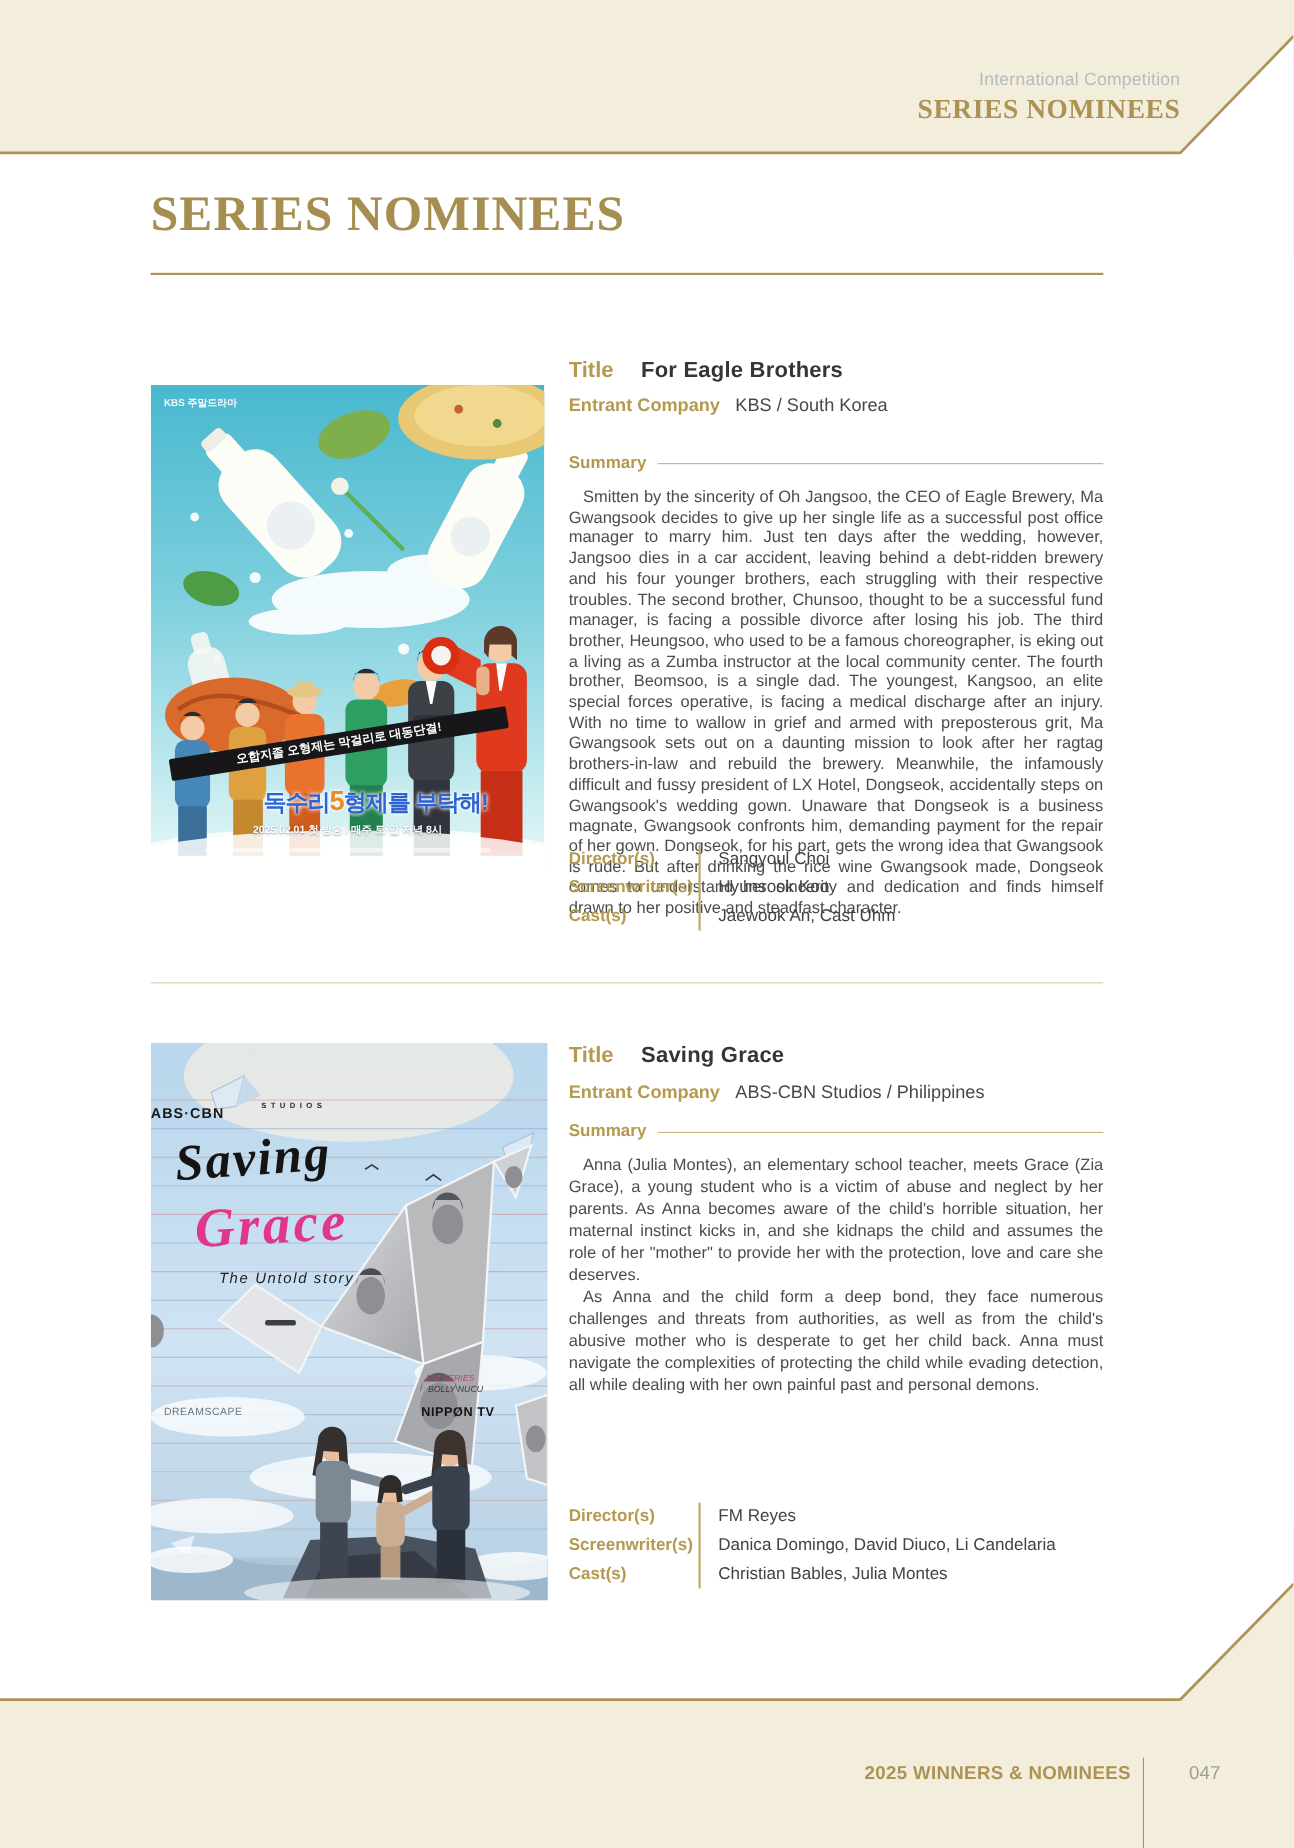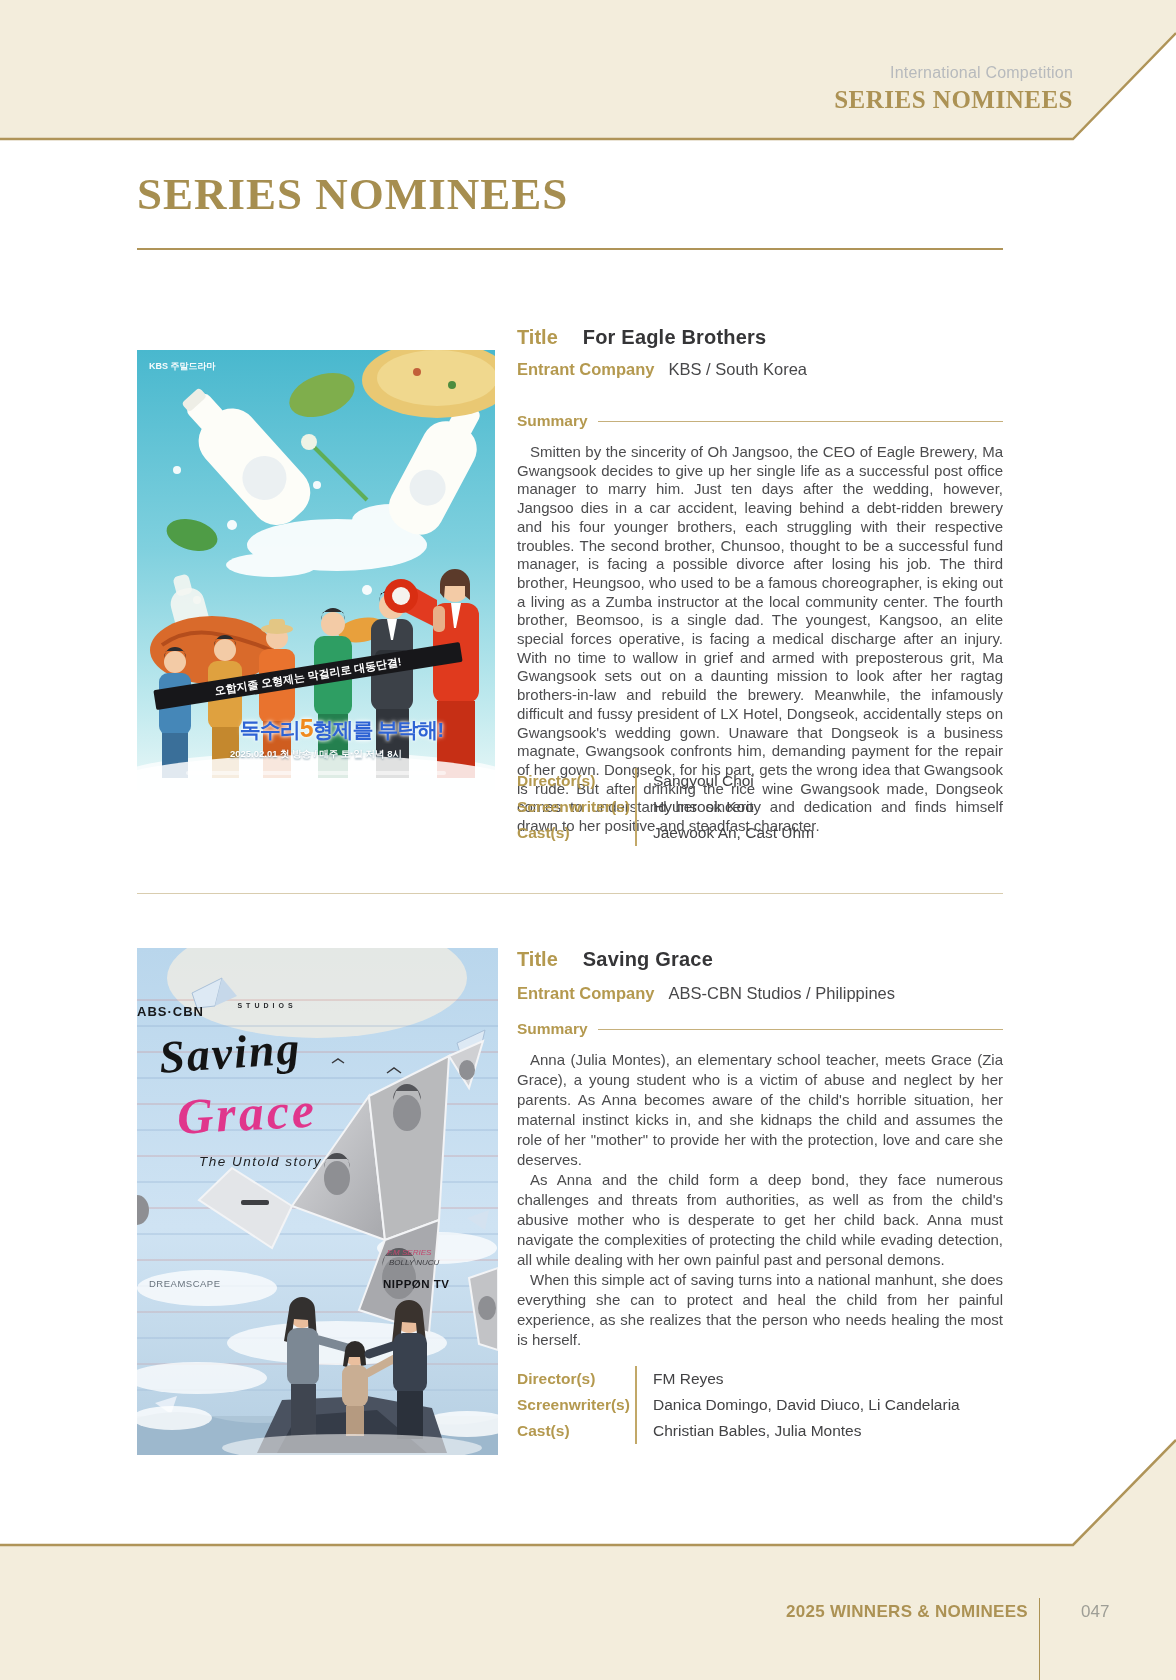--- a/index.html
+++ b/index.html
@@ -375,21 +375,20 @@
     <span class="lbl-gold">Entrant Company</span>
     <span class="val-entrant">ABS-CBN Studios / Philippines</span>
   </div>
   <div class="summary-row" style="top:1020px;">
     <span class="lbl-gold">Summary</span>
     <span class="summary-rule"></span>
   </div>
   <div class="summary-body lh-loose" style="top:1050px;">
     <p>Anna (Julia Montes), an elementary school teacher, meets Grace (Zia Grace), a young student who is a victim of abuse and neglect by her parents. As Anna becomes aware of the child's horrible situation, her maternal instinct kicks in, and she kidnaps the child and assumes the role of her "mother" to provide her with the protection, love and care she deserves.</p>
     <p>As Anna and the child form a deep bond, they face numerous challenges and threats from authorities, as well as from the child's abusive mother who is desperate to get her child back. Anna must navigate the complexities of protecting the child while evading detection, all while dealing with her own painful past and personal demons.</p>
-    <p>When this simple act of saving turns into a national manhunt, she does everything she can to protect and heal the child from her painful experience, as she realizes that the person who needs healing the most is herself.</p>
   </div>
   <div class="credits" style="top:1366px;">
     <div class="c-labels">
       <div>Director(s)</div>
       <div>Screenwriter(s)</div>
       <div>Cast(s)</div>
     </div>
     <div class="c-values">
       <div>FM Reyes</div>
       <div>Danica Domingo, David Diuco, Li Candelaria</div>

